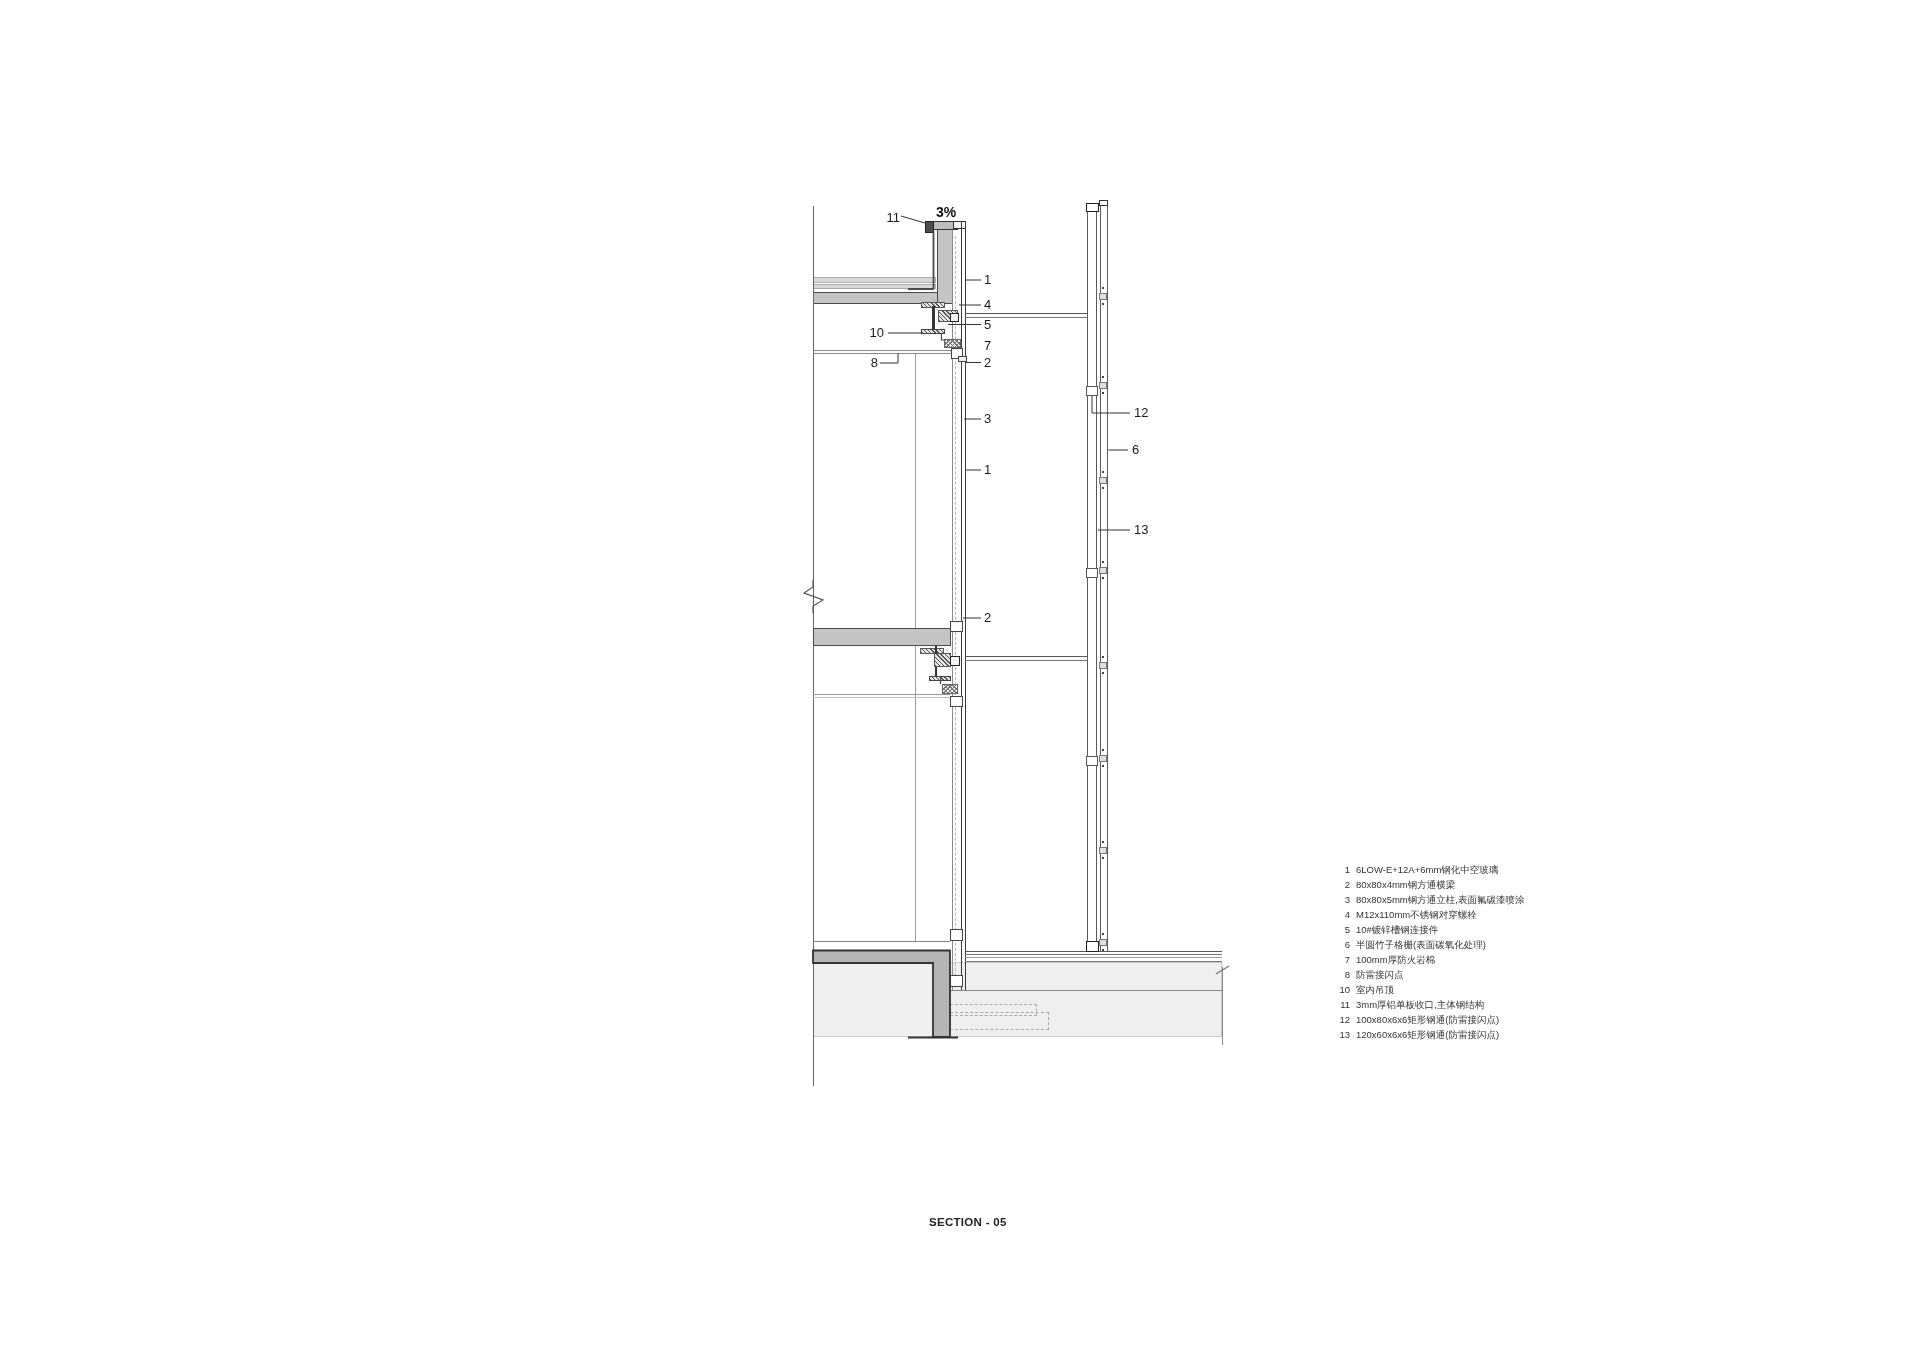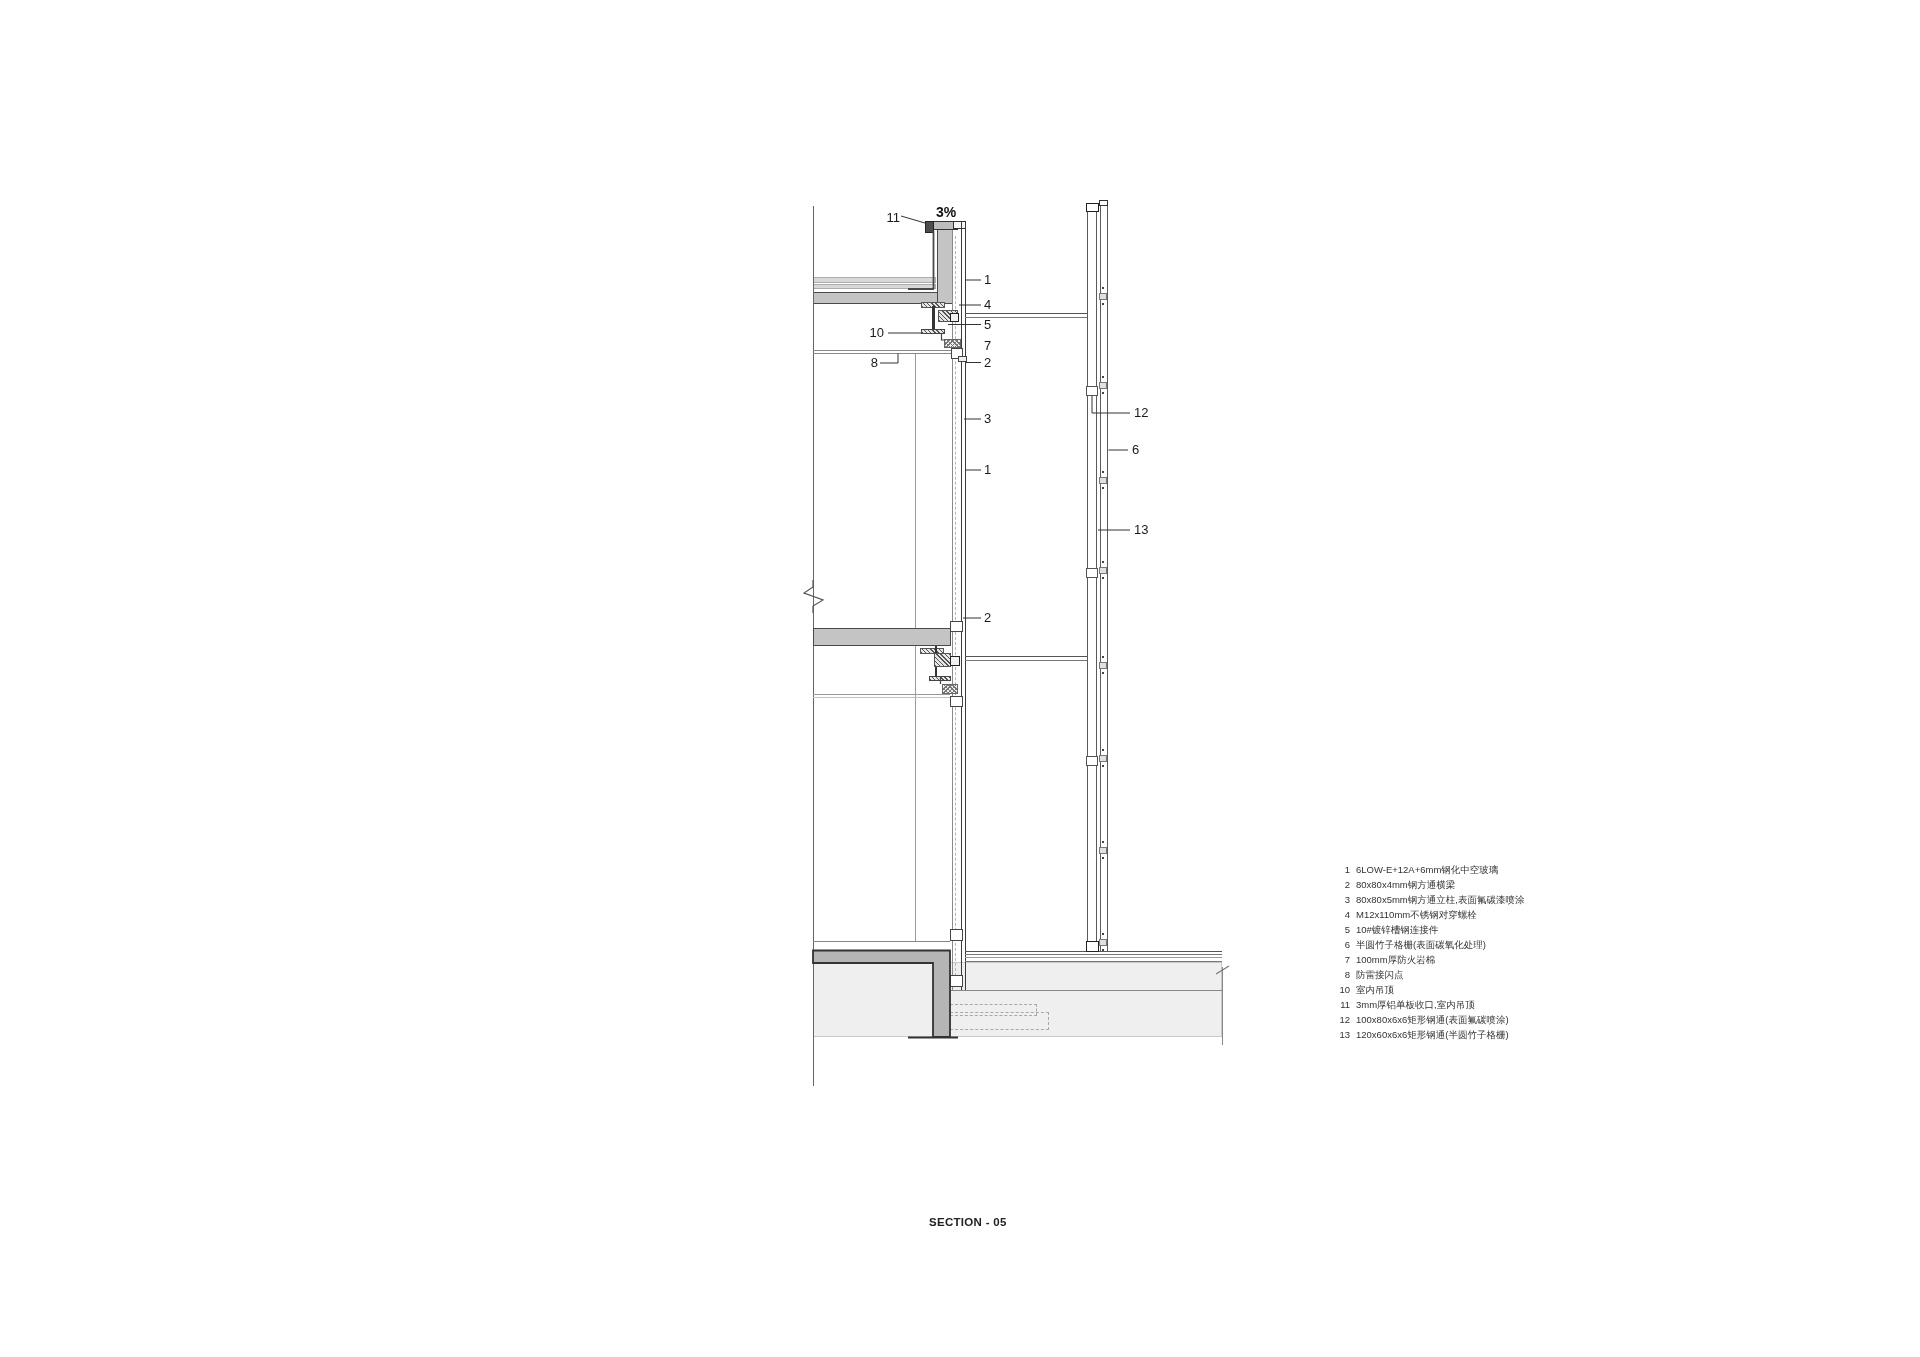--- a/index.html
+++ b/index.html
@@ -205,27 +205,27 @@
       <div class="lg-row">
         <span class="lg-num">8</span>
         <span>防雷接闪点</span>
       </div>
       <div class="lg-row">
         <span class="lg-num">10</span>
         <span>室内吊顶</span>
       </div>
       <div class="lg-row">
         <span class="lg-num">11</span>
-        <span>3mm厚铝单板收口,室内吊顶</span>
+        <span>3mm厚铝单板收口,主体钢结构</span>
       </div>
       <div class="lg-row">
         <span class="lg-num">12</span>
-        <span>100x80x6x6矩形钢通(表面氟碳喷涂)</span>
+        <span>100x80x6x6矩形钢通(防雷接闪点)</span>
       </div>
       <div class="lg-row">
         <span class="lg-num">13</span>
-        <span>120x60x6x6矩形钢通(半圆竹子格栅)</span>
+        <span>120x60x6x6矩形钢通(防雷接闪点)</span>
       </div>
     </div>
 
   <div id="section-title">SECTION - 05</div>
 
 </div>
 
 </body></html>

